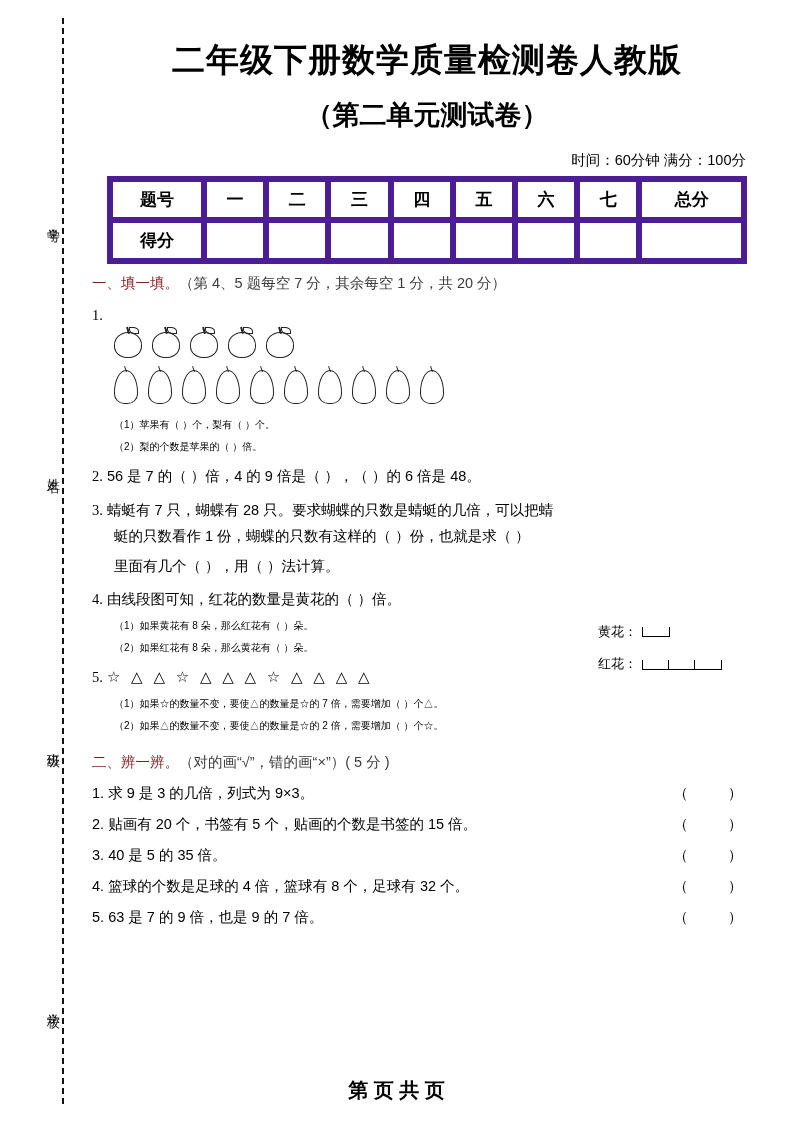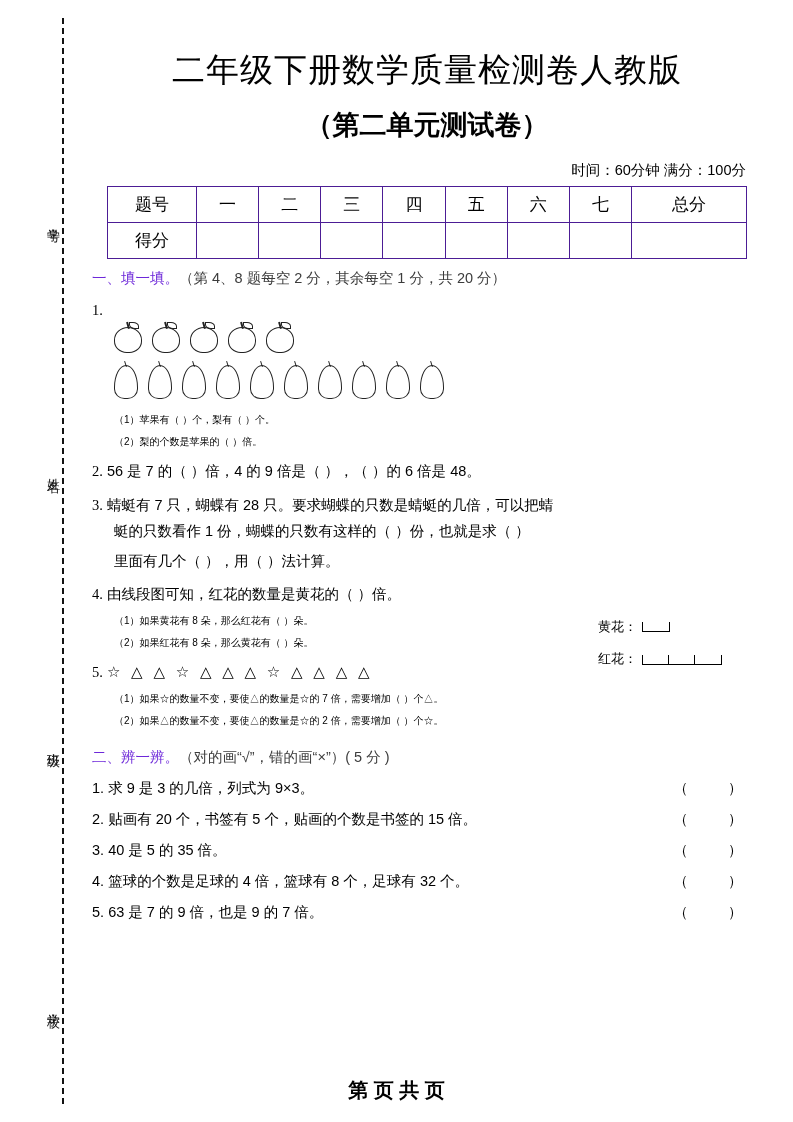--- a/index.html
+++ b/index.html
@@ -57,23 +57,23 @@
   .side-label.l4 { top: 985px; }
 
   .content {
     position: absolute;
     left: 92px;
     top: 0;
     width: 670px;
   }
 
   h1.title {
-    margin: 48px 0 0 0;
+    margin: 38px 0 0 0;
     font-size: 33px;
-    font-weight: normal;
+    font-weight: bold;
     text-align: center;
     letter-spacing: 1px;
     font-family: "Liberation Sans", sans-serif;
   }
   h2.subtitle {
     margin: 14px 0 0 0;
     font-size: 27px;
     font-weight: bold;
     text-align: center;
     font-family: "Liberation Sans", sans-serif;
@@ -86,39 +86,39 @@
     font-size: 14.5px;
     font-family: "Liberation Sans", sans-serif;
   }
 
   table.score-table {
     margin: 6px auto 0 auto;
     border-collapse: collapse;
     width: 640px;
   }
   table.score-table td {
-    border: 1px solid #4c1d95;
+    border: 6px solid #4c1d95;
     height: 33px;
     text-align: center;
     font-size: 17px;
-    font-weight: normal;
+    font-weight: bold;
     font-family: "Liberation Sans", sans-serif;
   }
   table.score-table td.head-col {
     width: 86px;
   }
 
   .sec-head {
     margin-top: 10px;
     font-size: 14.5px;
     font-family: "Liberation Sans", sans-serif;
     color: #3c3c3c;
   }
   .sec-head .sec-title {
-    color: #6d28d9;
+    color: #7f1d1d;
   }
 
   .q {
     margin-top: 11px;
     font-size: 14.5px;
     line-height: 1.55;
     font-family: "Liberation Sans", sans-serif;
   }
   .q .num {
     font-family: "Liberation Serif", serif;
@@ -298,21 +298,21 @@
         <td></td>
         <td></td>
         <td></td>
         <td></td>
         <td></td>
       </tr>
     </tbody>
       </table>
 
     <div class="sec-head">
-      <span class="sec-title">一、填一填。</span><span>（第 4、8 题每空 2 分，其余每空 1 分，共 20 分）</span>
+      <span class="sec-title">一、填一填。</span><span>（第 4、5 题每空 7 分，其余每空 1 分，共 20 分）</span>
     </div>
 
     <div class="q">
       <span class="num">1.</span>
     </div>
     <div class="fruits">
       <span class="apple"></span>
       <span class="apple"></span>
       <span class="apple"></span>
       <span class="apple"></span>

